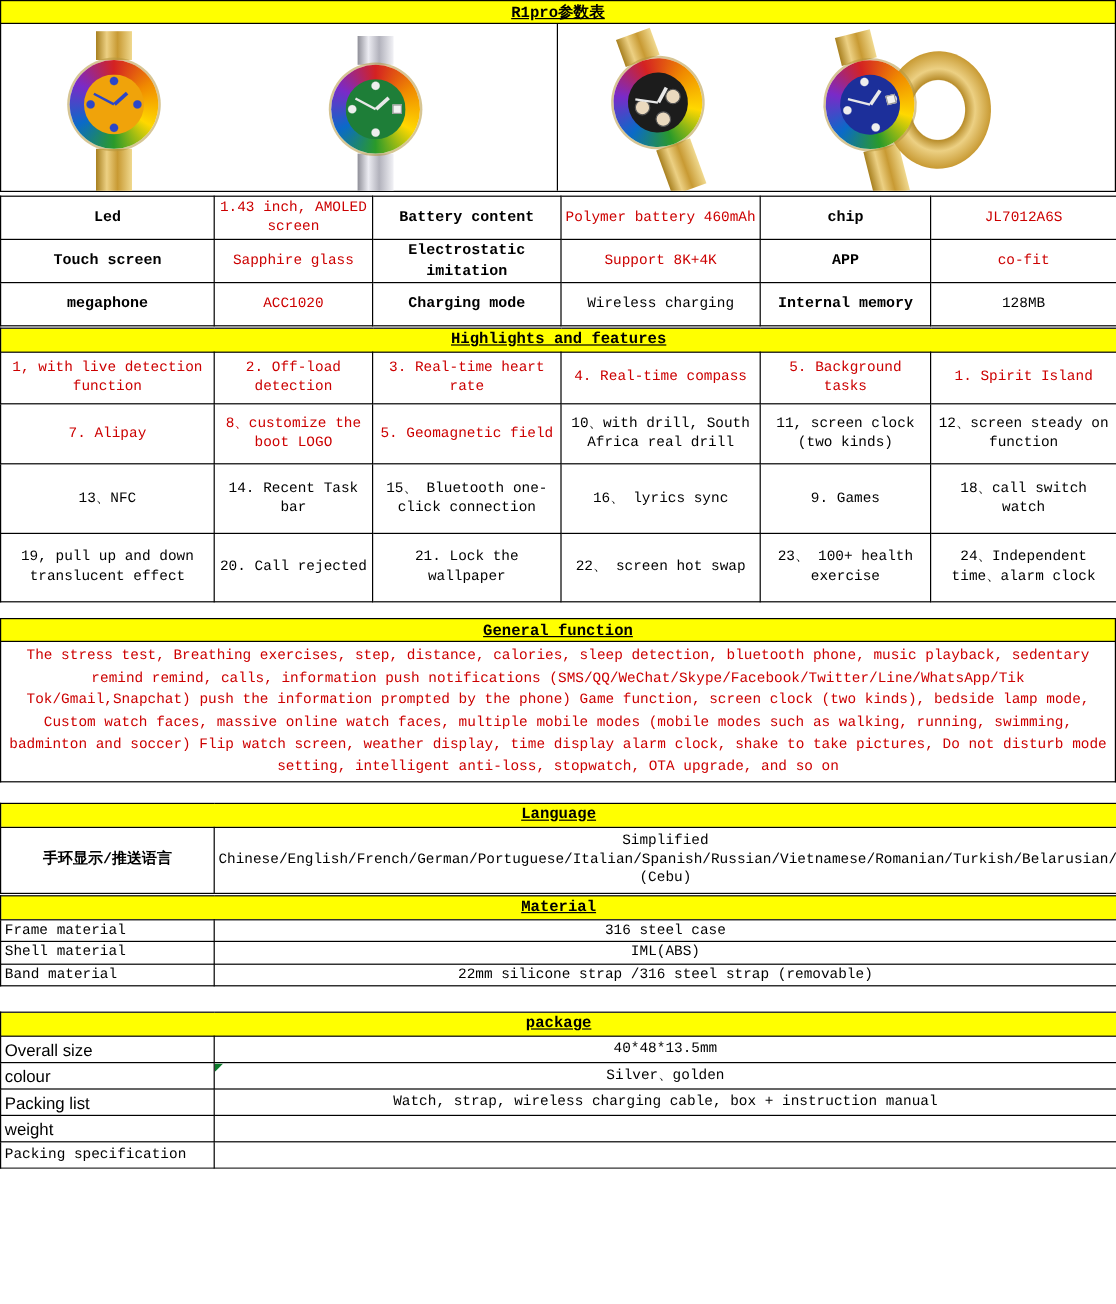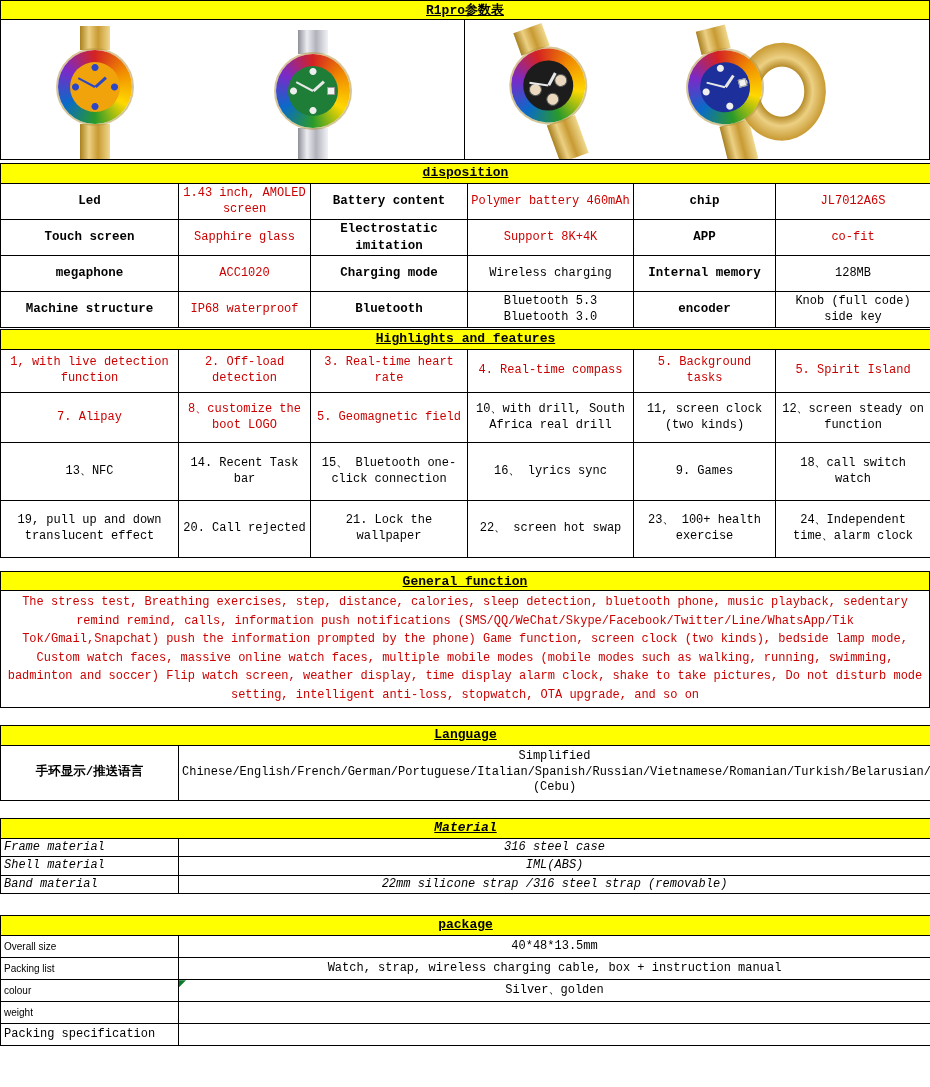--- a/index.html
+++ b/index.html
@@ -63,25 +63,25 @@
   td.left { text-align: left; padding-left: 3px; }
   td.banner-cell { background: #ffff00; height: 20px; padding: 0; }
   td.banner-cell span { font-weight: bold; font-size: 13px; text-decoration: underline; }
   .sec-disposition { margin-top: 3px; }
   .sec-disposition tr { height: 36px; }
   .sec-features { margin-top: 1px; }
   .sec-general { margin-top: 13px; border-radius: 15px; }
   .general-text { border: 1px solid #000; border-top: none; color: #cc0000; text-align: center;
                   font-size: 12px; line-height: 18.6px; padding: 2px 4px; }
   .sec-language { margin-top: 17px; }
-  .sec-material { margin-top: 17px; font-style: italic; }
+  .sec-material { margin-top: 1px; }
   .sec-material tr { height: 18px; }
   .sec-package { margin-top: 21px; }
   .sec-package tr { height: 22px; }
-  .sans { font-family: "Liberation Sans", sans-serif; font-size: 10px; font-weight: normal; }
+  .sans { font-family: "Liberation Sans", sans-serif; font-size: 14px; font-weight: normal; }
   .rel { position: relative; }
   .tri { position: absolute; left: 0; top: 0; width: 7px; height: 7px; background: #0a7a2a;
          clip-path: polygon(0 0, 100% 0, 0 100%); }
 </style>
 </head>
 <body>
 
 <div class="sheet">
 
   <div class="banner">
@@ -146,23 +146,20 @@
   <table class="sec-disposition">
     <colgroup>
         <col style="width:178px">
         <col style="width:132px">
         <col style="width:157px">
         <col style="width:166px">
         <col style="width:142px">
         <col style="width:155px">
       </colgroup>
     <tbody>
-        <tr style="height:20px">
-          <td colspan="6" class="banner-cell"><span>disposition</span></td>
-        </tr>
     <tr>
       <td class="lbl">Led</td>
       <td class="red">1.43 inch, AMOLED screen</td>
       <td class="lbl">Battery content</td>
       <td class="red">Polymer battery 460mAh</td>
       <td class="lbl">chip</td>
       <td class="red">JL7012A6S</td>
     </tr>
     <tr>
       <td class="lbl">Touch screen</td>
@@ -172,28 +169,20 @@
       <td class="lbl">APP</td>
       <td class="red">co-fit</td>
     </tr>
     <tr>
       <td class="lbl">megaphone</td>
       <td class="red">ACC1020</td>
       <td class="lbl">Charging mode</td>
       <td>Wireless charging</td>
       <td class="lbl">Internal memory</td>
       <td>128MB</td>
-    </tr>
-    <tr>
-      <td class="lbl">Machine structure</td>
-      <td class="red">IP68 waterproof</td>
-      <td class="lbl">Bluetooth</td>
-      <td>Bluetooth 5.3 Bluetooth 3.0</td>
-      <td class="lbl">encoder</td>
-      <td>Knob (full code) side key</td>
     </tr>
   </tbody>
     </table>
 
   <table class="sec-features">
     <colgroup>
         <col style="width:178px">
         <col style="width:132px">
         <col style="width:157px">
         <col style="width:166px">
@@ -203,21 +192,21 @@
     <tbody>
         <tr style="height:20px">
           <td colspan="6" class="banner-cell"><span>Highlights and features</span></td>
         </tr>
     <tr style="height:43px">
       <td class="red">1, with live detection function</td>
       <td class="red">2. Off-load detection</td>
       <td class="red">3. Real-time heart rate</td>
       <td class="red">4. Real-time compass</td>
       <td class="red">5. Background tasks</td>
-      <td class="red">5. Spirit Island</td>
+      <td class="red">1. Spirit Island</td>
     </tr>
     <tr style="height:50px">
       <td class="red">7. Alipay</td>
       <td class="red">8、customize the boot LOGO</td>
       <td class="red">5. Geomagnetic field</td>
       <td>10、with drill, South Africa real drill</td>
       <td>11, screen clock (two kinds)</td>
       <td>12、screen steady on function</td>
     </tr>
     <tr style="height:58px">
@@ -293,31 +282,31 @@
       </colgroup>
     <tbody>
         <tr style="height:20px">
           <td colspan="2" class="banner-cell"><span>package</span></td>
         </tr>
     <tr>
       <td class="left sans">Overall size</td>
       <td>40*48*13.5mm</td>
     </tr>
     <tr>
-      <td class="left sans">Packing list</td>
-      <td>Watch, strap, wireless charging cable, box + instruction manual</td>
-    </tr>
-    <tr>
       <td class="left sans">colour</td>
       <td class="rel">
         <span class="tri"></span>
         <span>Silver、golden</span>
       </td>
     </tr>
     <tr>
+      <td class="left sans">Packing list</td>
+      <td>Watch, strap, wireless charging cable, box + instruction manual</td>
+    </tr>
+    <tr>
       <td class="left sans">weight</td>
       <td></td>
     </tr>
     <tr>
       <td class="left">Packing specification</td>
       <td></td>
     </tr>
   </tbody>
     </table>
 

